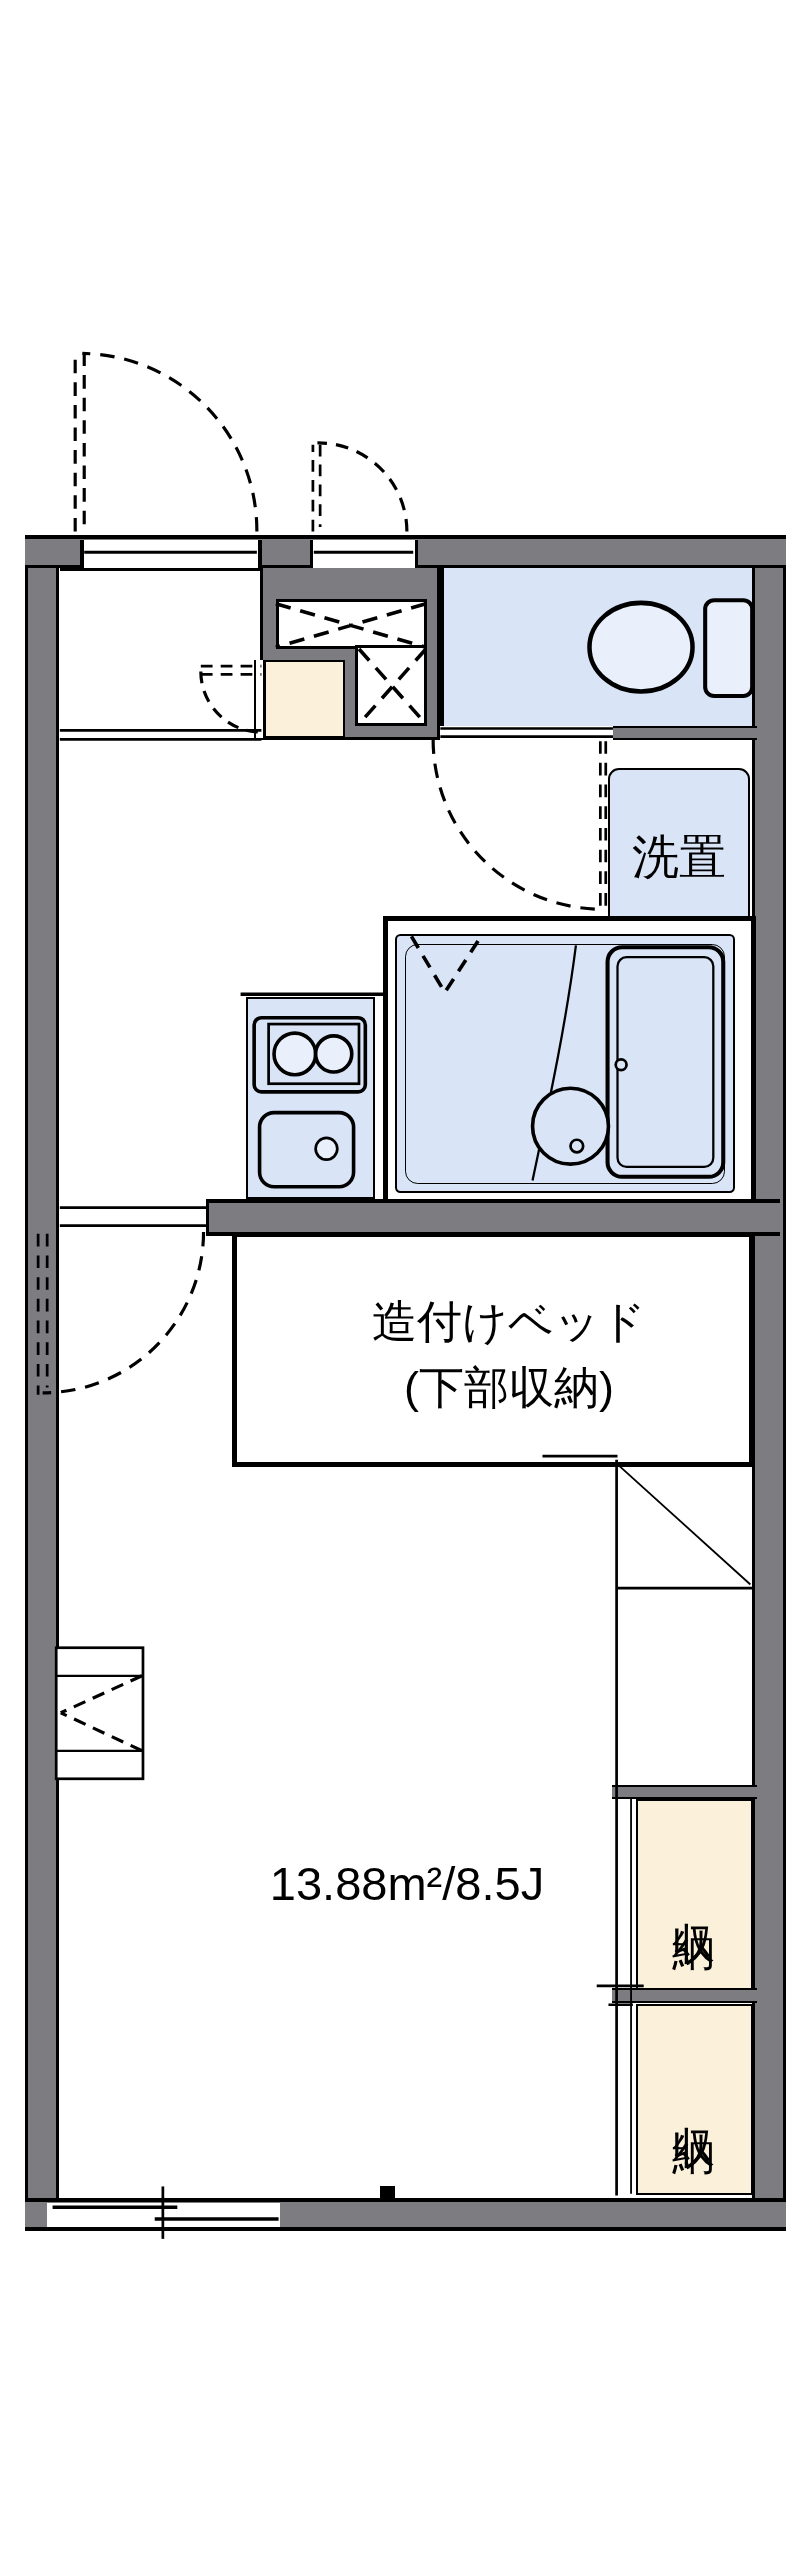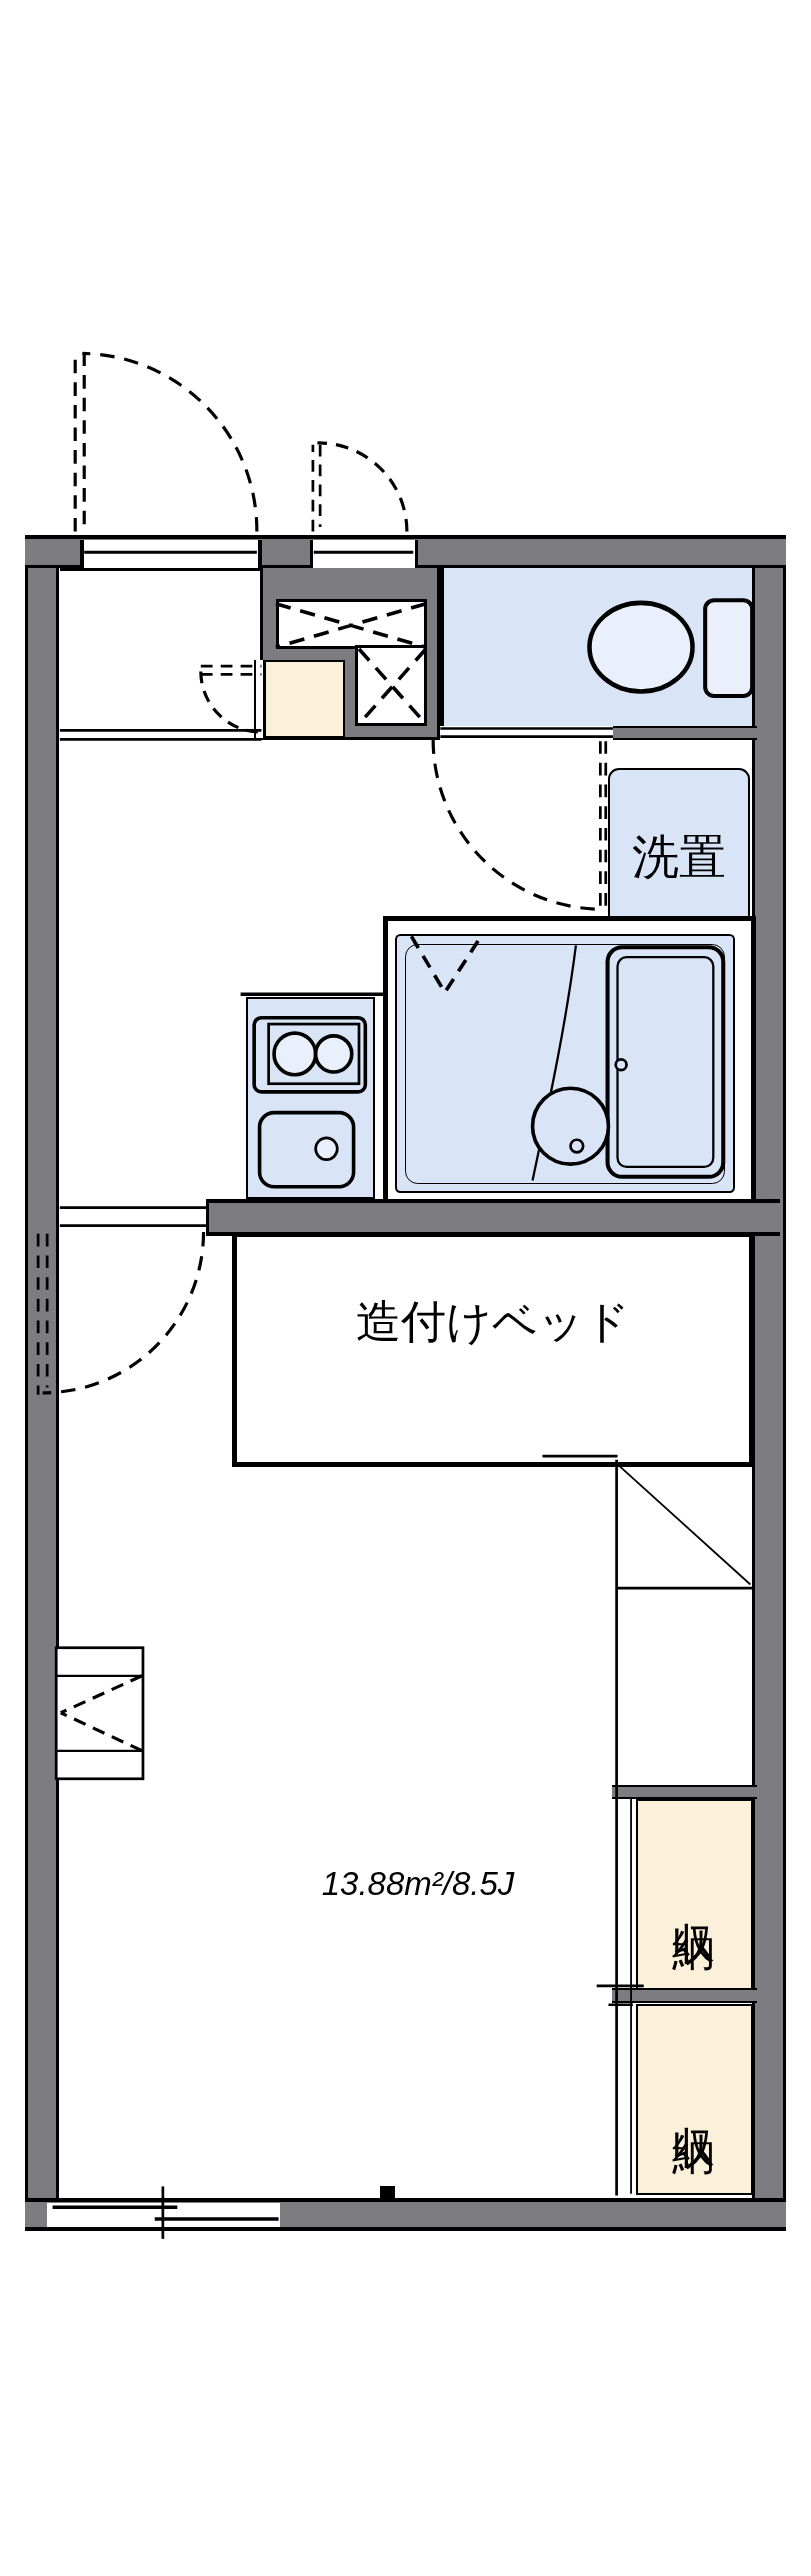--- a/index.html
+++ b/index.html
@@ -51,41 +51,42 @@
   <div class="abs" style="left:383px;top:916px;width:373px;height:288px;background:var(--bg);border:5.4px solid var(--line);"></div>
   <div class="abs" style="left:395px;top:934px;width:340px;height:259px;background:var(--water);border:2.7px solid var(--line);border-radius:5.4px;"></div>
   <div class="abs" style="left:405px;top:944px;width:320px;height:240px;background:var(--water);border:1.8px solid var(--line);border-radius:12.7px;"></div>
 
   <div class="abs" style="left:246px;top:997px;width:129px;height:202px;background:var(--water);border:2.7px solid var(--line);"></div>
 
   <div class="abs wall" style="left:206px;top:1199px;width:574px;height:37px;border-top:4.5px solid var(--line);
               border-bottom:4.5px solid var(--line);border-left:3.6px solid var(--line);"></div>
 
   <div class="abs" style="left:232px;top:1232px;width:522px;height:235px;background:var(--bg);border:5.4px solid var(--line);">
-    <div class="lbl" style="left:0;top:52px;width:100%;font-size:45px;line-height:66px;">
+    <div class="lbl" style="left:16px;top:52px;width:100%;font-size:45px;line-height:66px;">
       <div>造付けベッド</div>
+      <div>(下部収納)</div>
     </div>
   </div>
 
   <div class="abs wall" style="left:612px;top:1785px;width:145px;height:13.6px;border-top:2.7px solid var(--line);border-bottom:2.7px solid var(--line);"></div>
   <div class="abs" style="left:636px;top:1799px;width:117px;height:192px;background:var(--cream);border:2.7px solid var(--line);
               display:flex;align-items:center;justify-content:center;">
     <span style="writing-mode:vertical-rl;font-size:43px;letter-spacing:7.2px;">収納</span>
   </div>
   <div class="abs wall" style="left:612px;top:1988px;width:145px;height:15.4px;border-top:2.7px solid var(--line);border-bottom:2.7px solid var(--line);"></div>
   <div class="abs" style="left:636px;top:2004px;width:117px;height:191px;background:var(--cream);border:2.7px solid var(--line);
               display:flex;align-items:center;justify-content:center;">
     <span style="writing-mode:vertical-rl;font-size:43px;letter-spacing:7.2px;">収納</span>
   </div>
 
   <div class="abs" style="left:47px;top:2203px;width:233px;height:23.5px;background:var(--bg);"></div>
 
   <div class="abs" style="left:380px;top:2186px;width:14.5px;height:12.7px;background:var(--line);"></div>
 
-  <div class="lbl" style="left:183px;top:1858px;width:470px;font-size:33px;line-height:51px;font-style:italic;">13.88m²/8.5J</div>
+  <div class="lbl" style="left:172px;top:1858px;width:470px;font-size:47px;line-height:51px;">13.88m²/8.5J</div>
 
   <svg class="overlay" width="812" height="2576" viewBox="0 0 898 2850">
     <g fill="none" stroke="#000">
 
       <path d="M83,588 V390 M93,390 V583" stroke-width="3.5" stroke-dasharray="15 10"></path>
       <path d="M284,588 A196,196 0 0 0 91,391" stroke-width="3.5" stroke-dasharray="16 11"></path>
 
       <path d="M346,588 V492 M354,492 V583" stroke-width="3" stroke-dasharray="13 9"></path>
       <path d="M450,588 A98,98 0 0 0 351,490" stroke-width="3.5" stroke-dasharray="14 10"></path>
 

